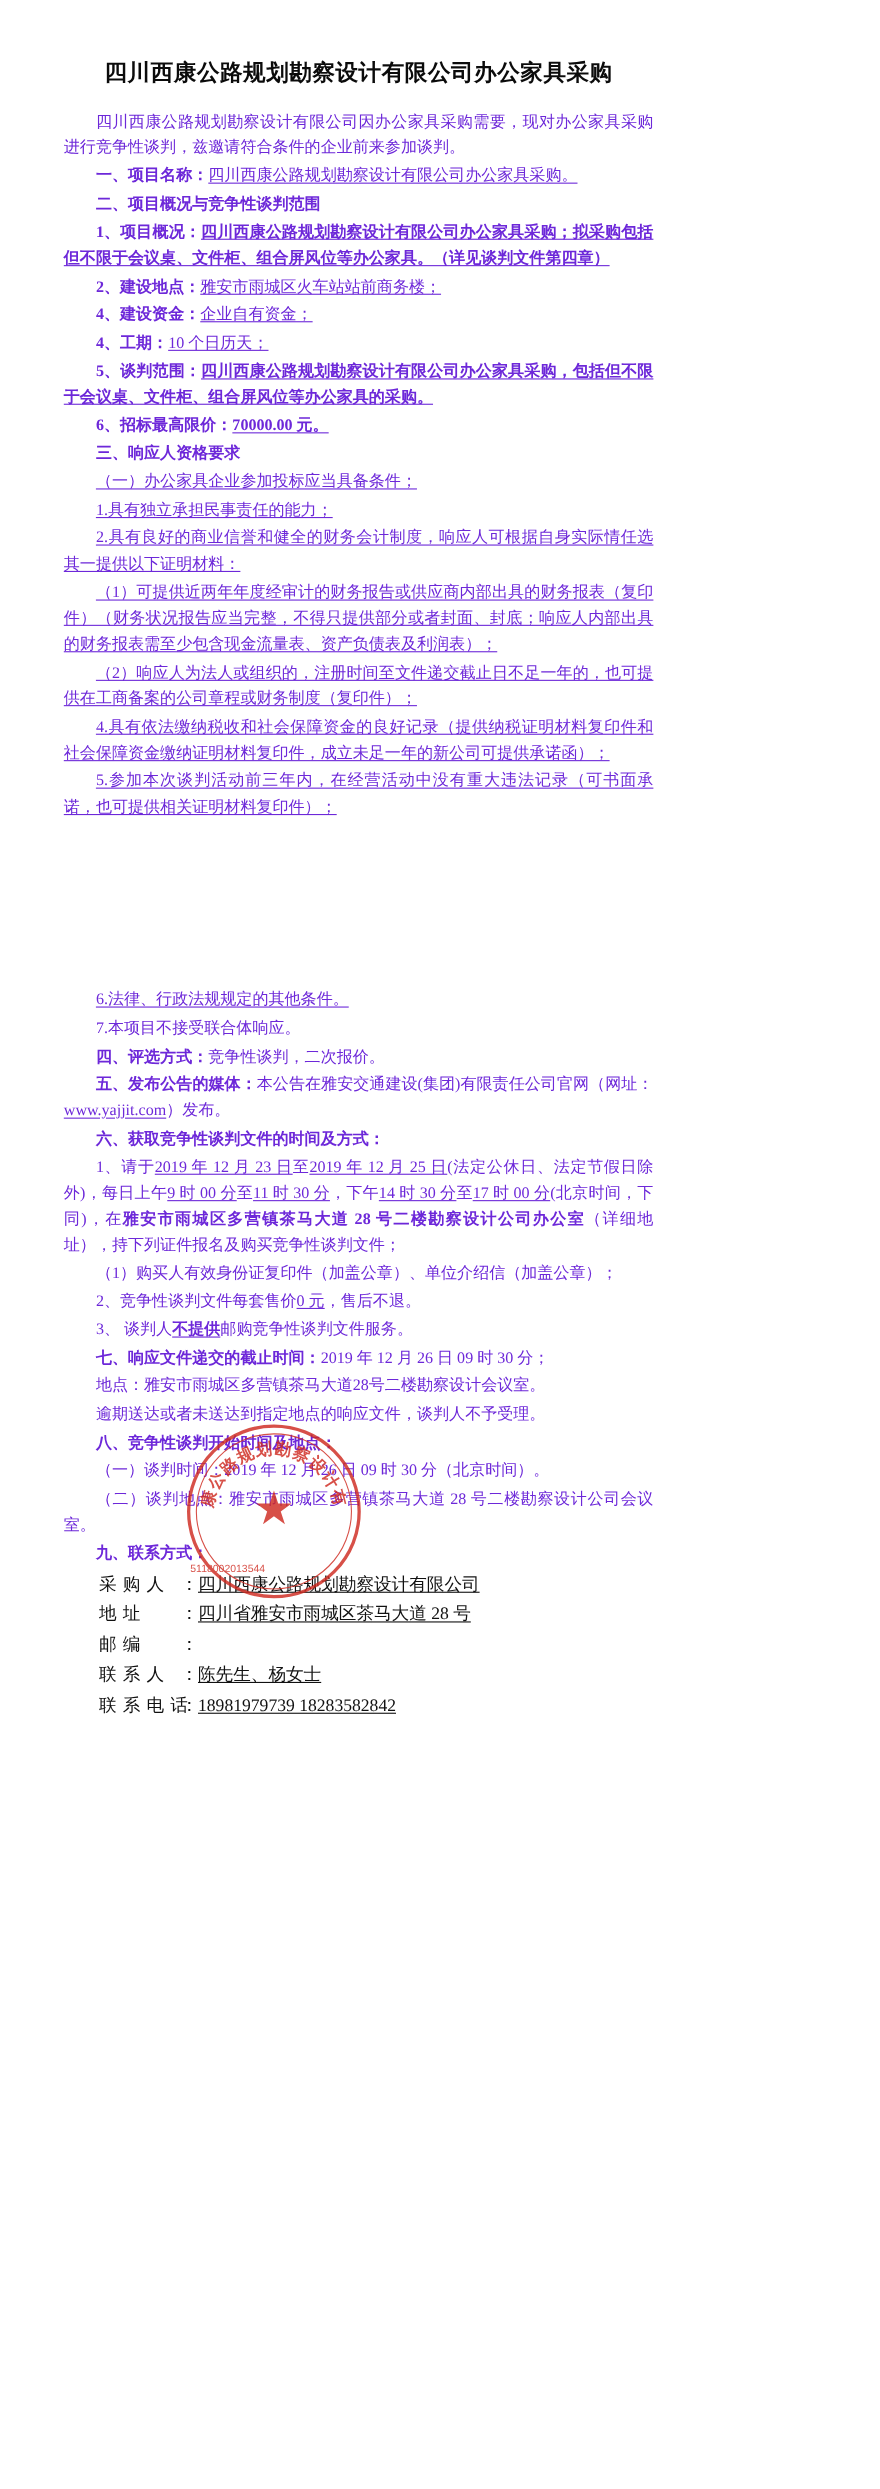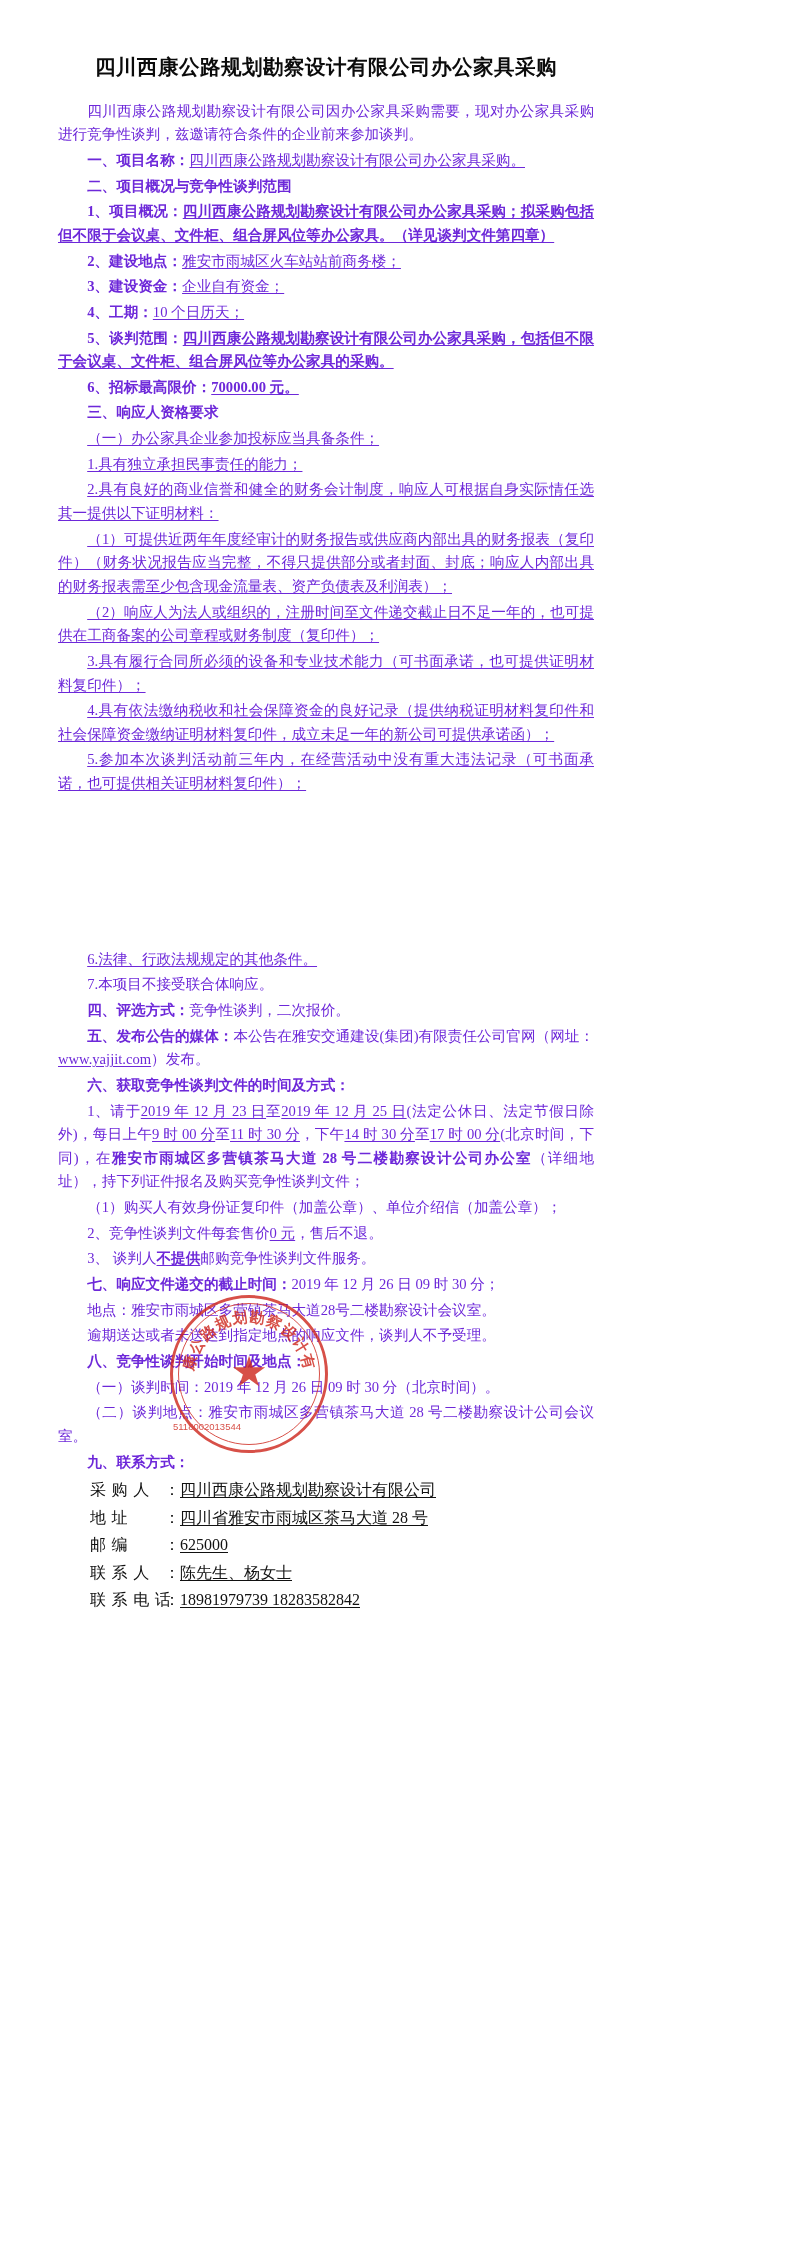--- a/index.html
+++ b/index.html
@@ -137,42 +137,41 @@
 
   <p class="para">
     <span class="b">1、项目概况：</span><span class="b u">四川西康公路规划勘察设计有限公司办公家具采购；拟采购包括但不限于会议桌、文件柜、组合屏风位等办公家具。（详见谈判文件第四章）</span>
   </p>
 
   <p class="para">
     <span class="b">2、建设地点：</span><span class="u">雅安市雨城区火车站站前商务楼；</span>
   </p>
 
   <p class="para">
-    <span class="b">3、建设资金：</span><span class="u">企业自有资金；</span>
+    <span class="b">4、建设资金：</span><span class="u">企业自有资金；</span>
   </p>
 
   <p class="para">
     <span class="b">4、工期：</span><span class="u">10 个日历天；</span>
   </p>
 
   <p class="para">
     <span class="b">5、谈判范围：</span><span class="b u">四川西康公路规划勘察设计有限公司办公家具采购，包括但不限于会议桌、文件柜、组合屏风位等办公家具的采购。</span>
   </p>
 
   <p class="para">
     <span class="b">6、招标最高限价：</span><span class="b u">70000.00 元。</span>
   </p>
 
   <p class="para b">三、响应人资格要求</p>
   <p class="para u">（一）办公家具企业参加投标应当具备条件；</p>
   <p class="para u">1.具有独立承担民事责任的能力；</p>
   <p class="para u">2.具有良好的商业信誉和健全的财务会计制度，响应人可根据自身实际情任选其一提供以下证明材料：</p>
   <p class="para u">（1）可提供近两年年度经审计的财务报告或供应商内部出具的财务报表（复印件）（财务状况报告应当完整，不得只提供部分或者封面、封底；响应人内部出具的财务报表需至少包含现金流量表、资产负债表及利润表）；</p>
   <p class="para u">（2）响应人为法人或组织的，注册时间至文件递交截止日不足一年的，也可提供在工商备案的公司章程或财务制度（复印件）；</p>
-  <p class="para u">3.具有履行合同所必须的设备和专业技术能力（可书面承诺，也可提供证明材料复印件）；</p>
   <p class="para u">4.具有依法缴纳税收和社会保障资金的良好记录（提供纳税证明材料复印件和社会保障资金缴纳证明材料复印件，成立未足一年的新公司可提供承诺函）；</p>
   <p class="para u">5.参加本次谈判活动前三年内，在经营活动中没有重大违法记录（可书面承诺，也可提供相关证明材料复印件）；</p>
 
   <div class="spacer-big"></div>
 
   <p class="para u">6.法律、行政法规规定的其他条件。</p>
   <p class="para">7.本项目不接受联合体响应。</p>
 
   <p class="para">
     <span class="b">四、评选方式：</span><span>竞争性谈判，二次报价。</span>
@@ -217,21 +216,20 @@
       <span class="cval u">四川西康公路规划勘察设计有限公司</span>
     </div>
     <div class="crow">
       <span class="clabel">地址</span>
       <span class="ccolon">：</span>
       <span class="cval u">四川省雅安市雨城区茶马大道 28 号</span>
     </div>
     <div class="crow">
       <span class="clabel">邮编</span>
       <span class="ccolon">：</span>
-      <span class="cval u">625000</span>
     </div>
     <div class="crow">
       <span class="clabel">联系人</span>
       <span class="ccolon">：</span>
       <span class="cval u">陈先生、杨女士</span>
     </div>
     <div class="crow">
       <span class="clabel">联系电话</span>
       <span class="ccolon">：</span>
       <span class="cval u">18981979739    18283582842</span>

